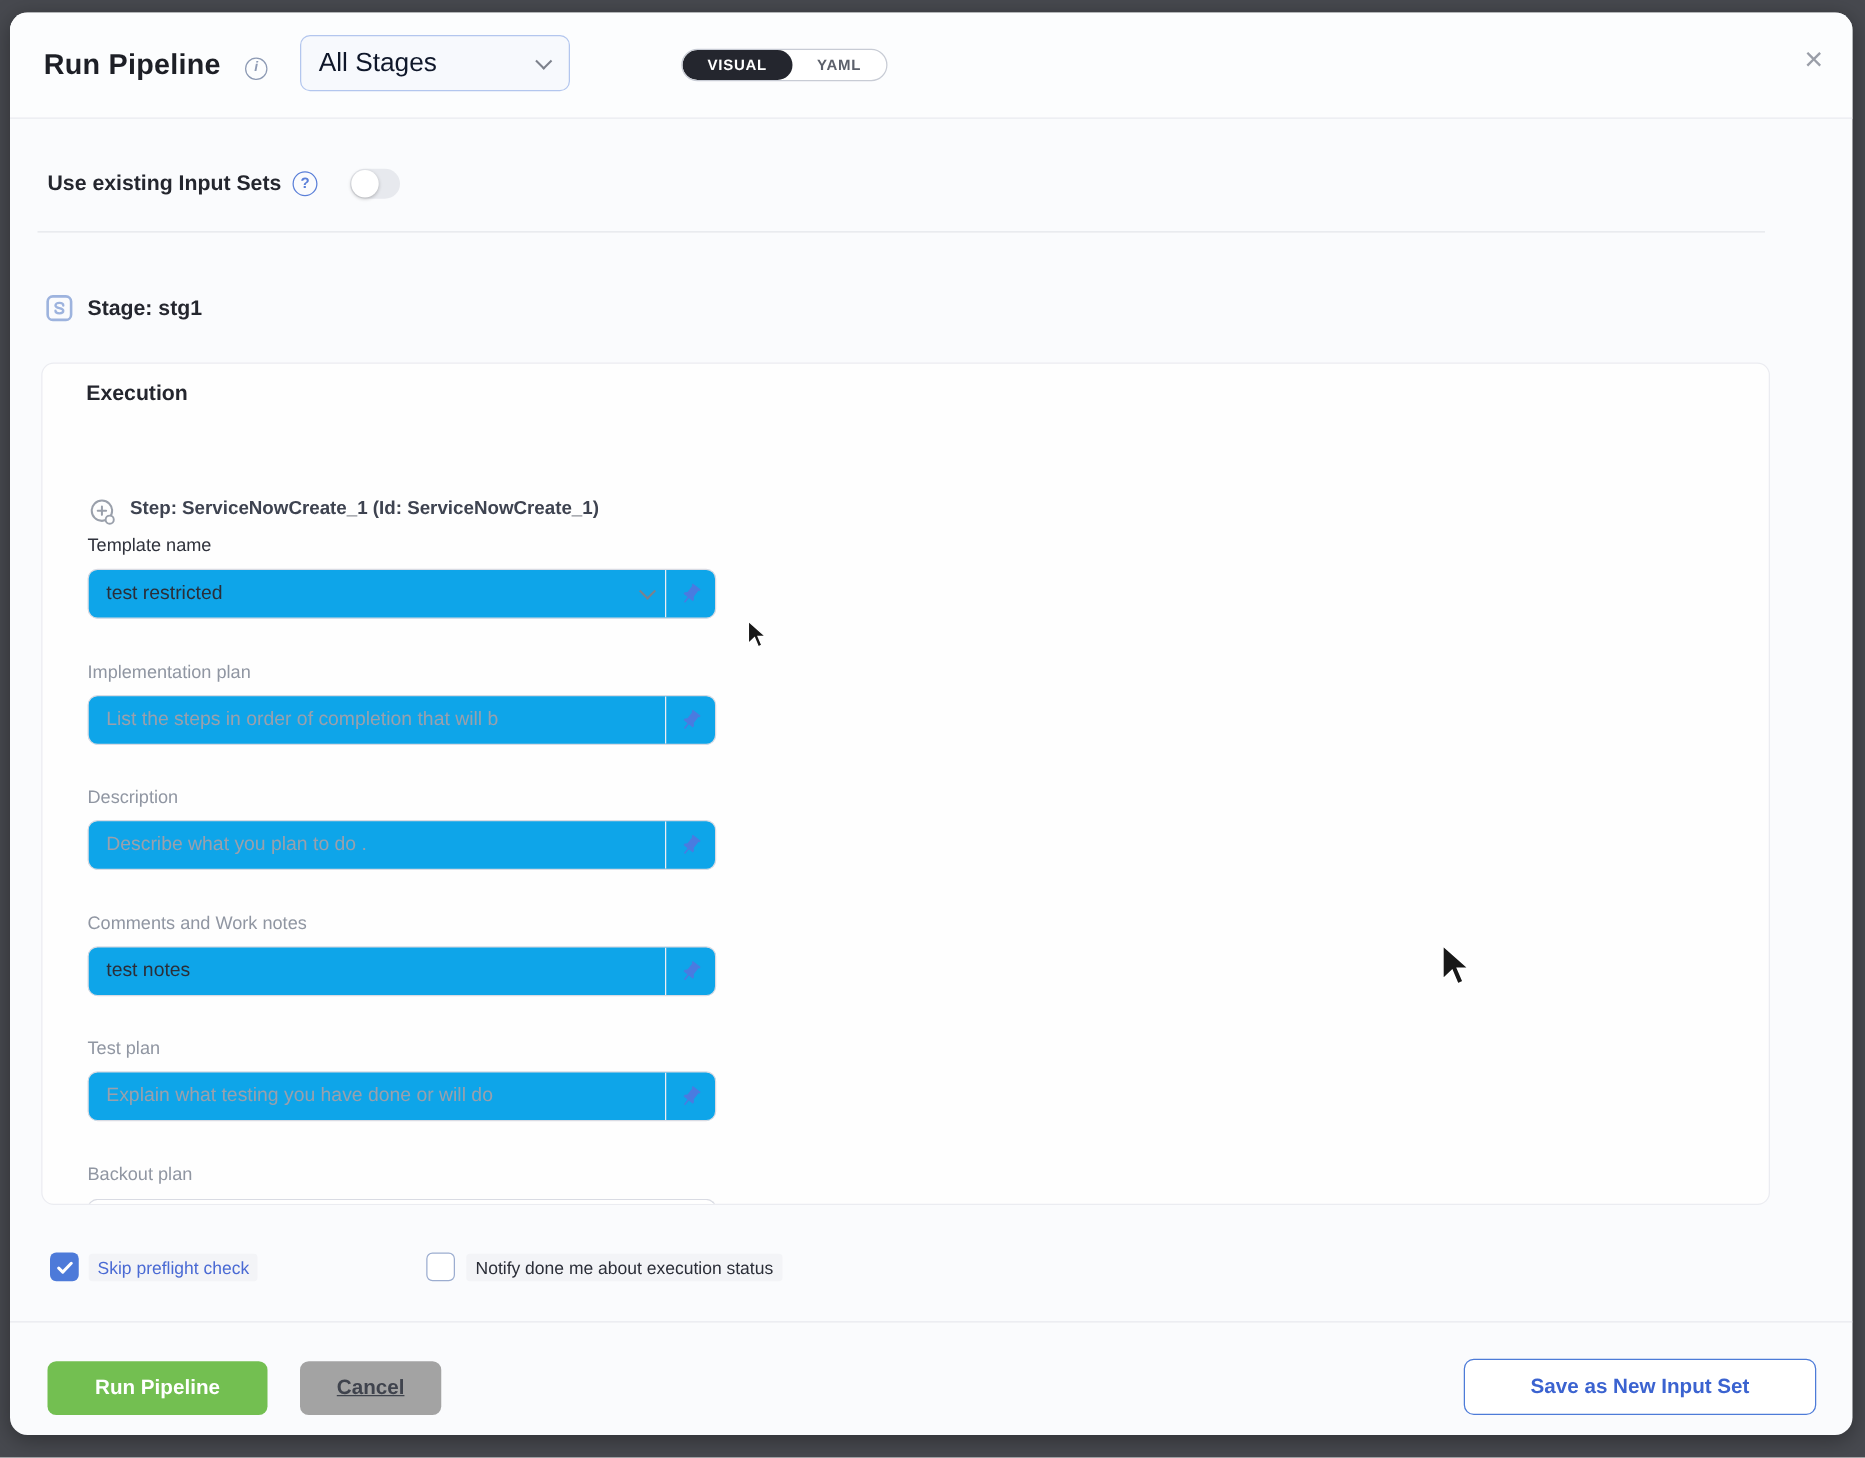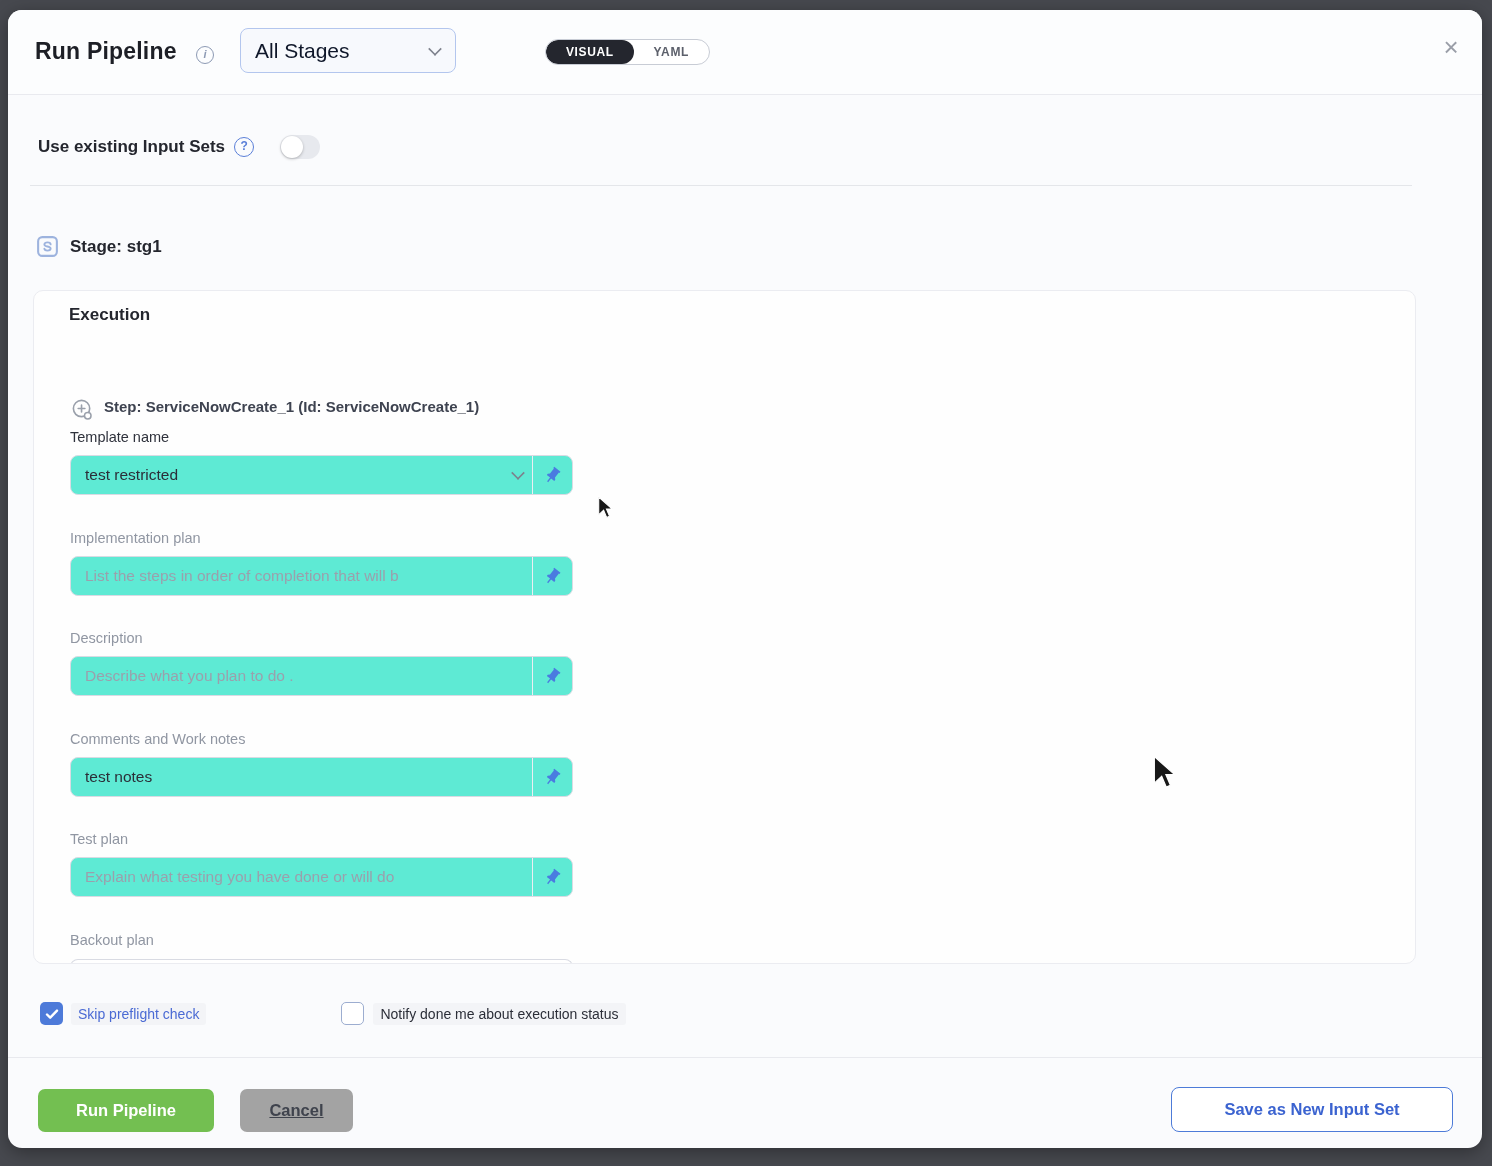--- a/index.html
+++ b/index.html
@@ -59,21 +59,21 @@
     overflow:hidden; }
   .exec-title { position:absolute; left:35px; top:14px; font-size:17px;
     font-weight:bold; color:#24262e; }
   .steprow { position:absolute; left:37px; top:87px; display:flex; align-items:flex-start;margin-top:20px; }
   .step-ic { width:23px; height:23px; margin-right:10px; }
   .steprow .lbl { font-size:15px; font-weight:bold; color:#3e4350; }
 
   .field { position:absolute; left:36px; width:503px; }
   .field .flabel { font-size:14.5px; color:#9096a2; margin-bottom:10px; display:block; }
   .field .flabel.strong { color:#2f323c; }
-  .fbox { height:40px; background:#5eead4; border:1px solid #d9dbe3; border-radius:8px;
+  .fbox { height:40px; background:#0ea5e9; border:1px solid #d9dbe3; border-radius:8px;
     display:flex; align-items:center; overflow:hidden; }
   .fbox .ftext { flex:1; font-size:15.5px; color:#2b2e38; padding:0 14px;
     white-space:nowrap; overflow:hidden; }
   .fbox input { flex:1; border:none; outline:none; background:transparent;
     font-size:15.5px; color:#2b2e38; padding:0 0 0 14px; min-width:0;
     font-family:inherit; }
   .fbox input::placeholder { color:#9aa0ac; opacity:1; }
   .fbox .chev { margin-right:8px; flex:none; }
   .pinzone { flex:none; width:40px; height:100%; display:flex; align-items:center;
     justify-content:center; border-left:1px solid #eceef3; cursor:pointer; }

